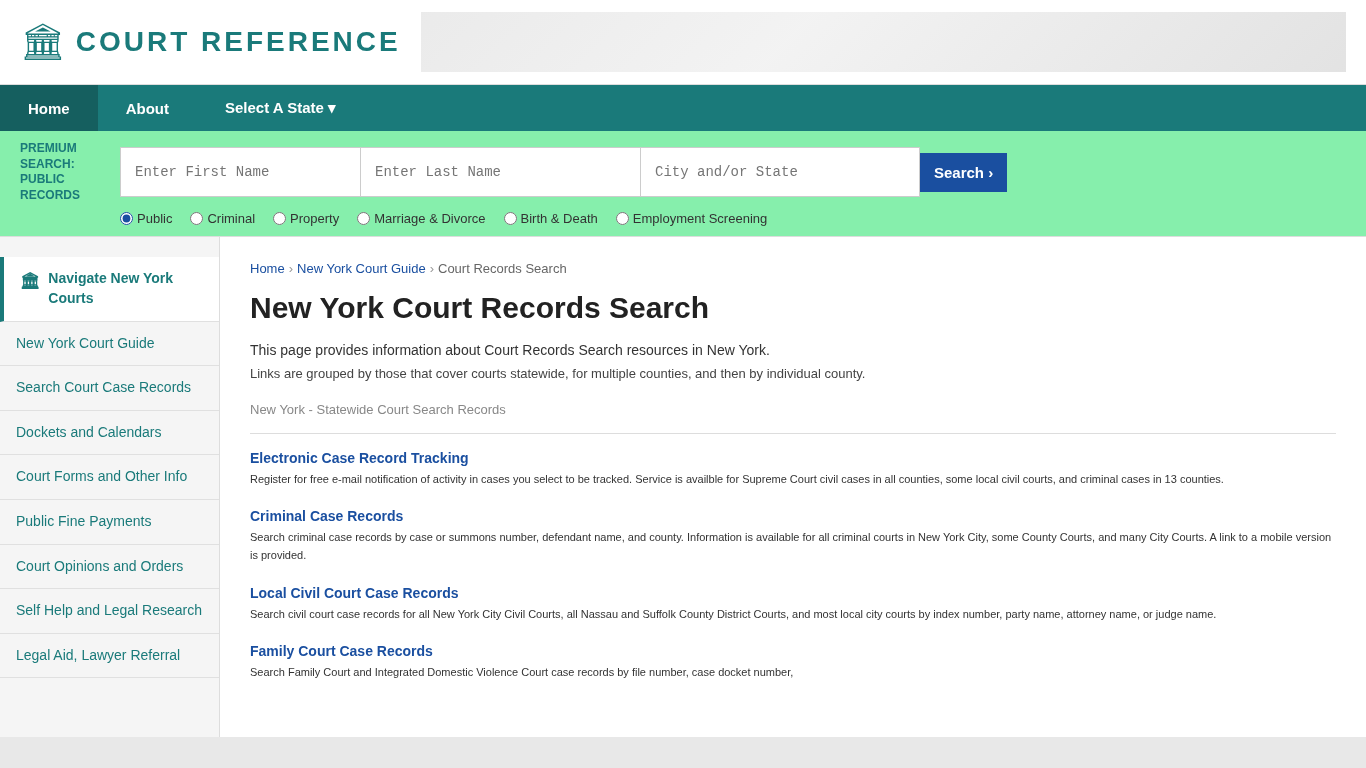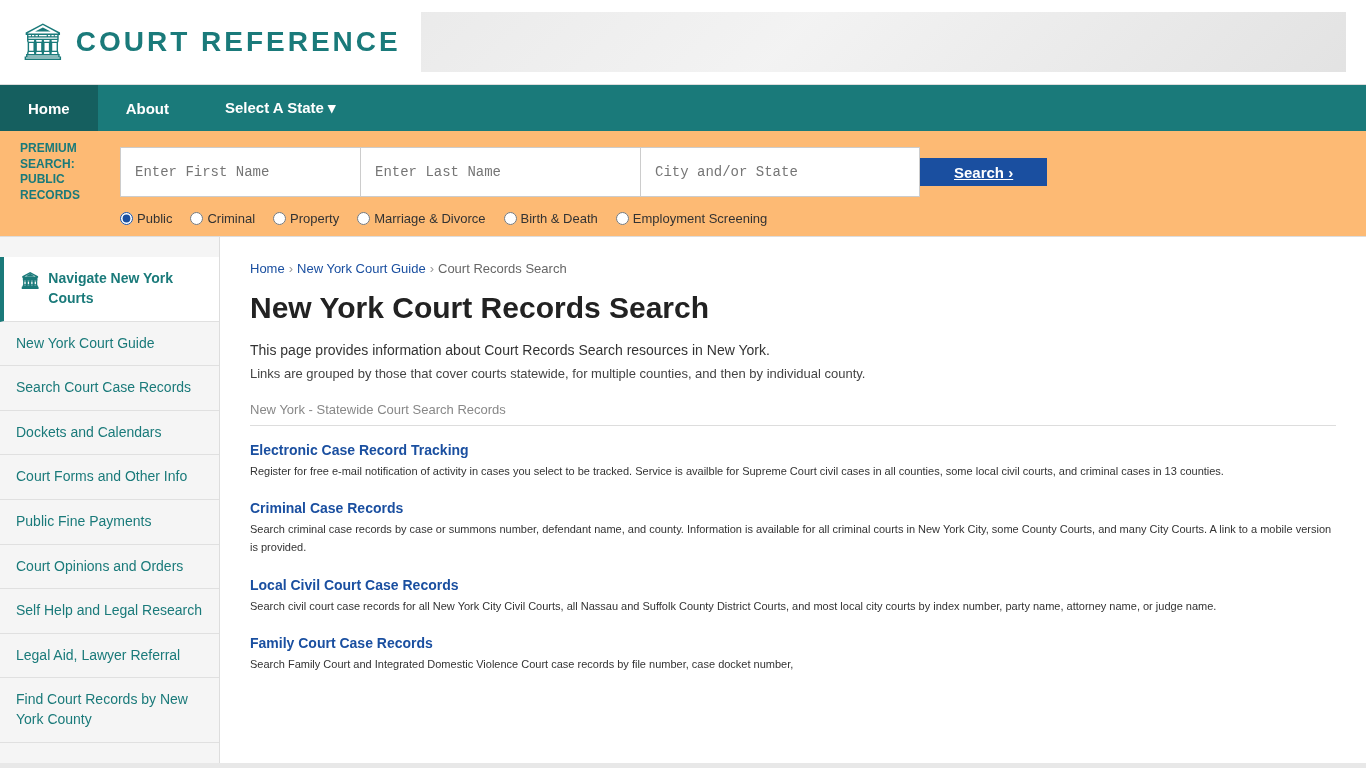--- a/index.html
+++ b/index.html
@@ -55,21 +55,21 @@
       cursor: pointer;
       display: flex;
       align-items: center;
       gap: 4px;
       text-decoration: none;
     }
     .nav-item.active { background: #155f5f; }
 
     
     #search-bar {
-      background: #fdba74;
+      background: #86efac;
       max-width: 1366px;
       margin: 0 auto;
       padding: 10px 20px;
       display: flex;
       align-items: center;
       gap: 0;
       border-bottom: 1px solid #ddd;
       flex-wrap: wrap;
     }
     #premium-label {
@@ -89,29 +89,28 @@
       height: 42px;
       font-family: Liberation Mono, monospace;
     }
     #input-first { width: 240px; border-right: none; }
     #input-last { width: 280px; border-right: none; }
     #input-city { width: 280px; }
     #search-btn {
       background: #1a4fa0;
       color: #fff;
       border: none;
-      padding: 10px 34px;
+      padding: 10px 14px;
       font-size: 15px;
       font-weight: bold;
       cursor: pointer;
-      height: 28px;
+      height: 39px;
       display: flex;
       align-items: center;
       gap: 6px;
-      text-decoration: underline;
     }
     .radio-row {
       width: 100%;
       margin-top: 8px;
       margin-left: 100px;
       display: flex;
       gap: 18px;
       align-items: center;
       flex-wrap: wrap;
     }
@@ -210,21 +209,21 @@
       color: #444;
       margin-bottom: 18px;
       line-height: 1.5;
     }
 
     
     .section-header {
       font-size: 13px;
       color: #888;
       border-bottom: 1px solid #ddd;
-      padding-bottom: 8px;
+      padding-bottom: 16px;
       margin-bottom: 16px;
     }
 
     
     .record-entry {
       margin-bottom: 20px;
     }
     .record-title {
       font-size: 14px;
       font-weight: bold;
@@ -316,23 +315,20 @@
     </a>
     <a class="sidebar-item">
       <span>Court Opinions and Orders</span>
     </a>
     <a class="sidebar-item">
       <span>Self Help and Legal Research</span>
     </a>
     <a class="sidebar-item">
       <span>Legal Aid, Lawyer Referral</span>
     </a>
-    <a class="sidebar-item">
-      <span>Find Court Records by New York County</span>
-    </a>
   </nav>
 
   <div id="content">
 
     <div id="breadcrumb">
       <a class="breadcrumb-link">Home</a>
       <span class="breadcrumb-sep">›</span>
       <a class="breadcrumb-link">New York Court Guide</a>
       <span class="breadcrumb-sep">›</span>
       <span>Court Records Search</span>

